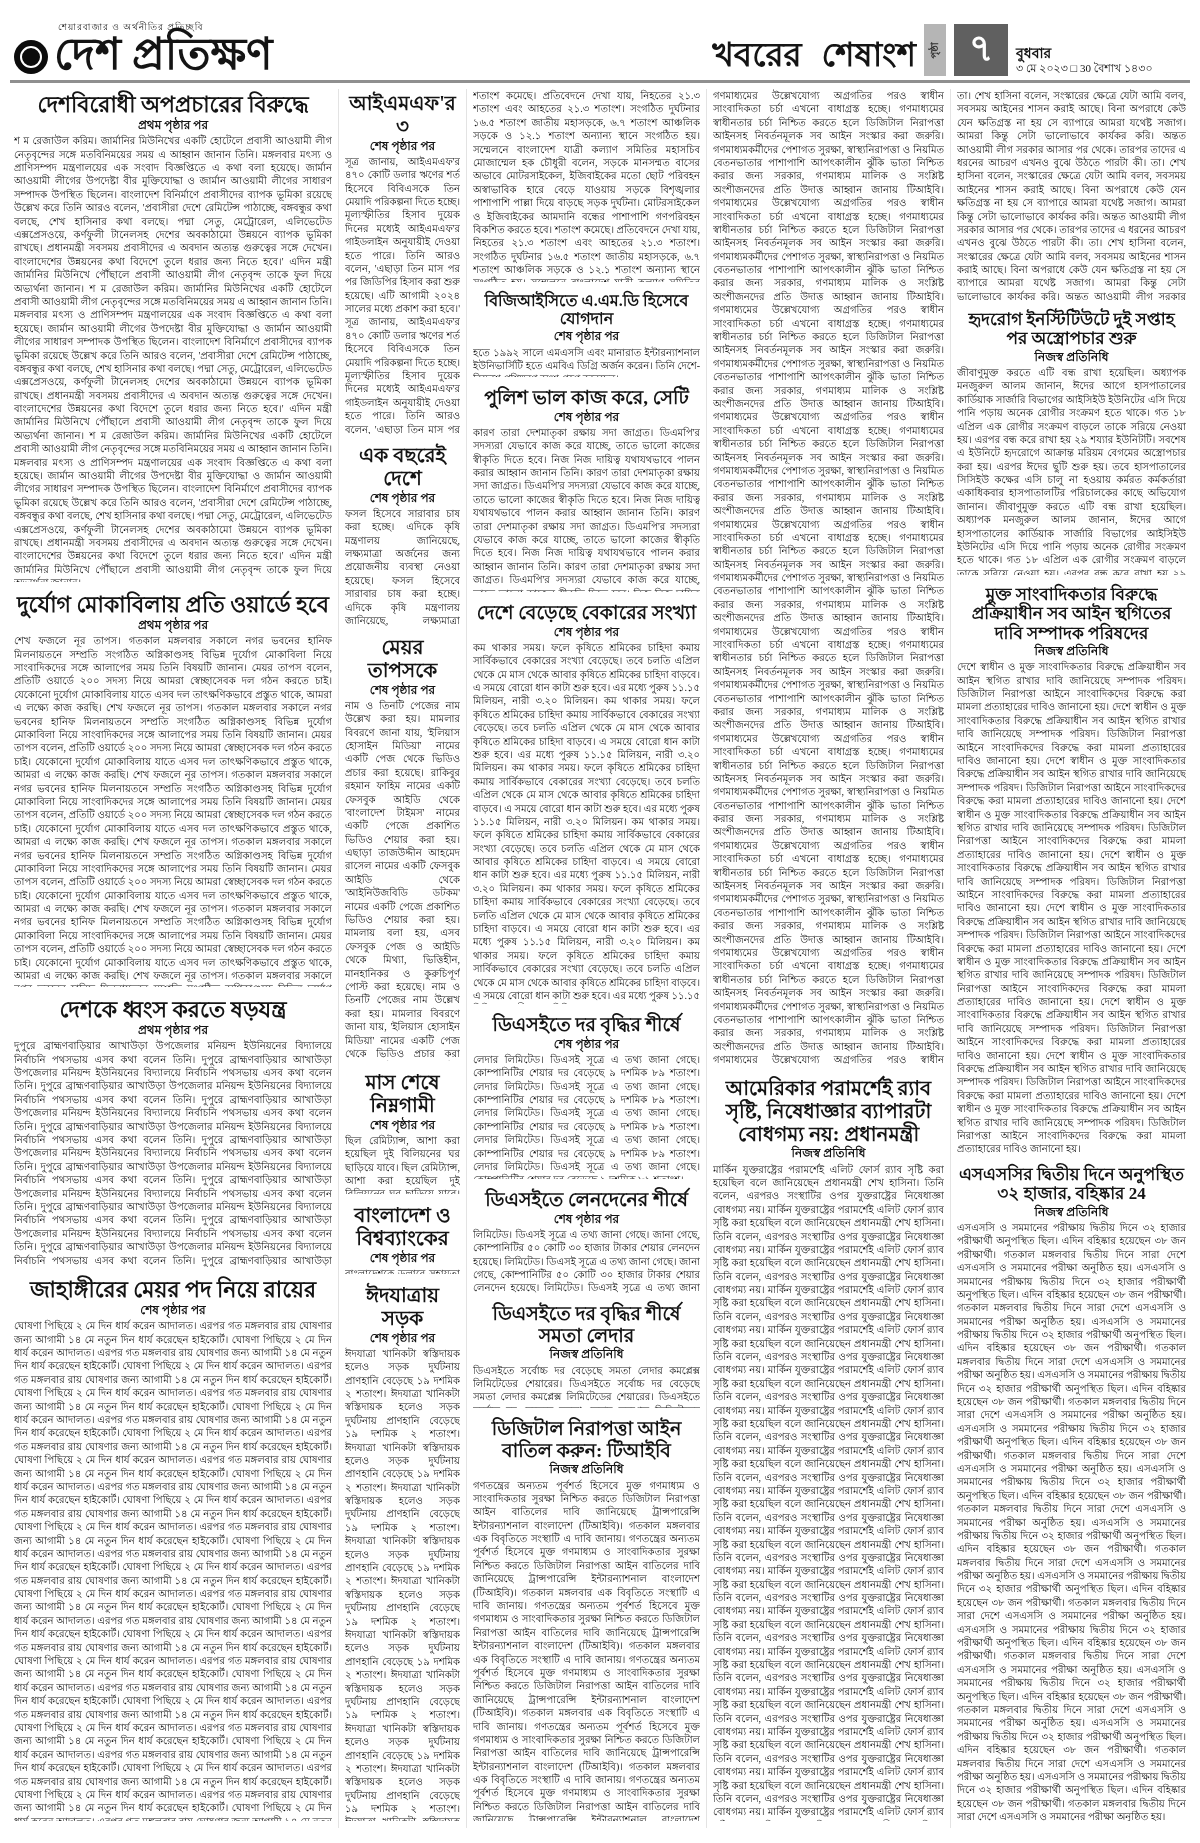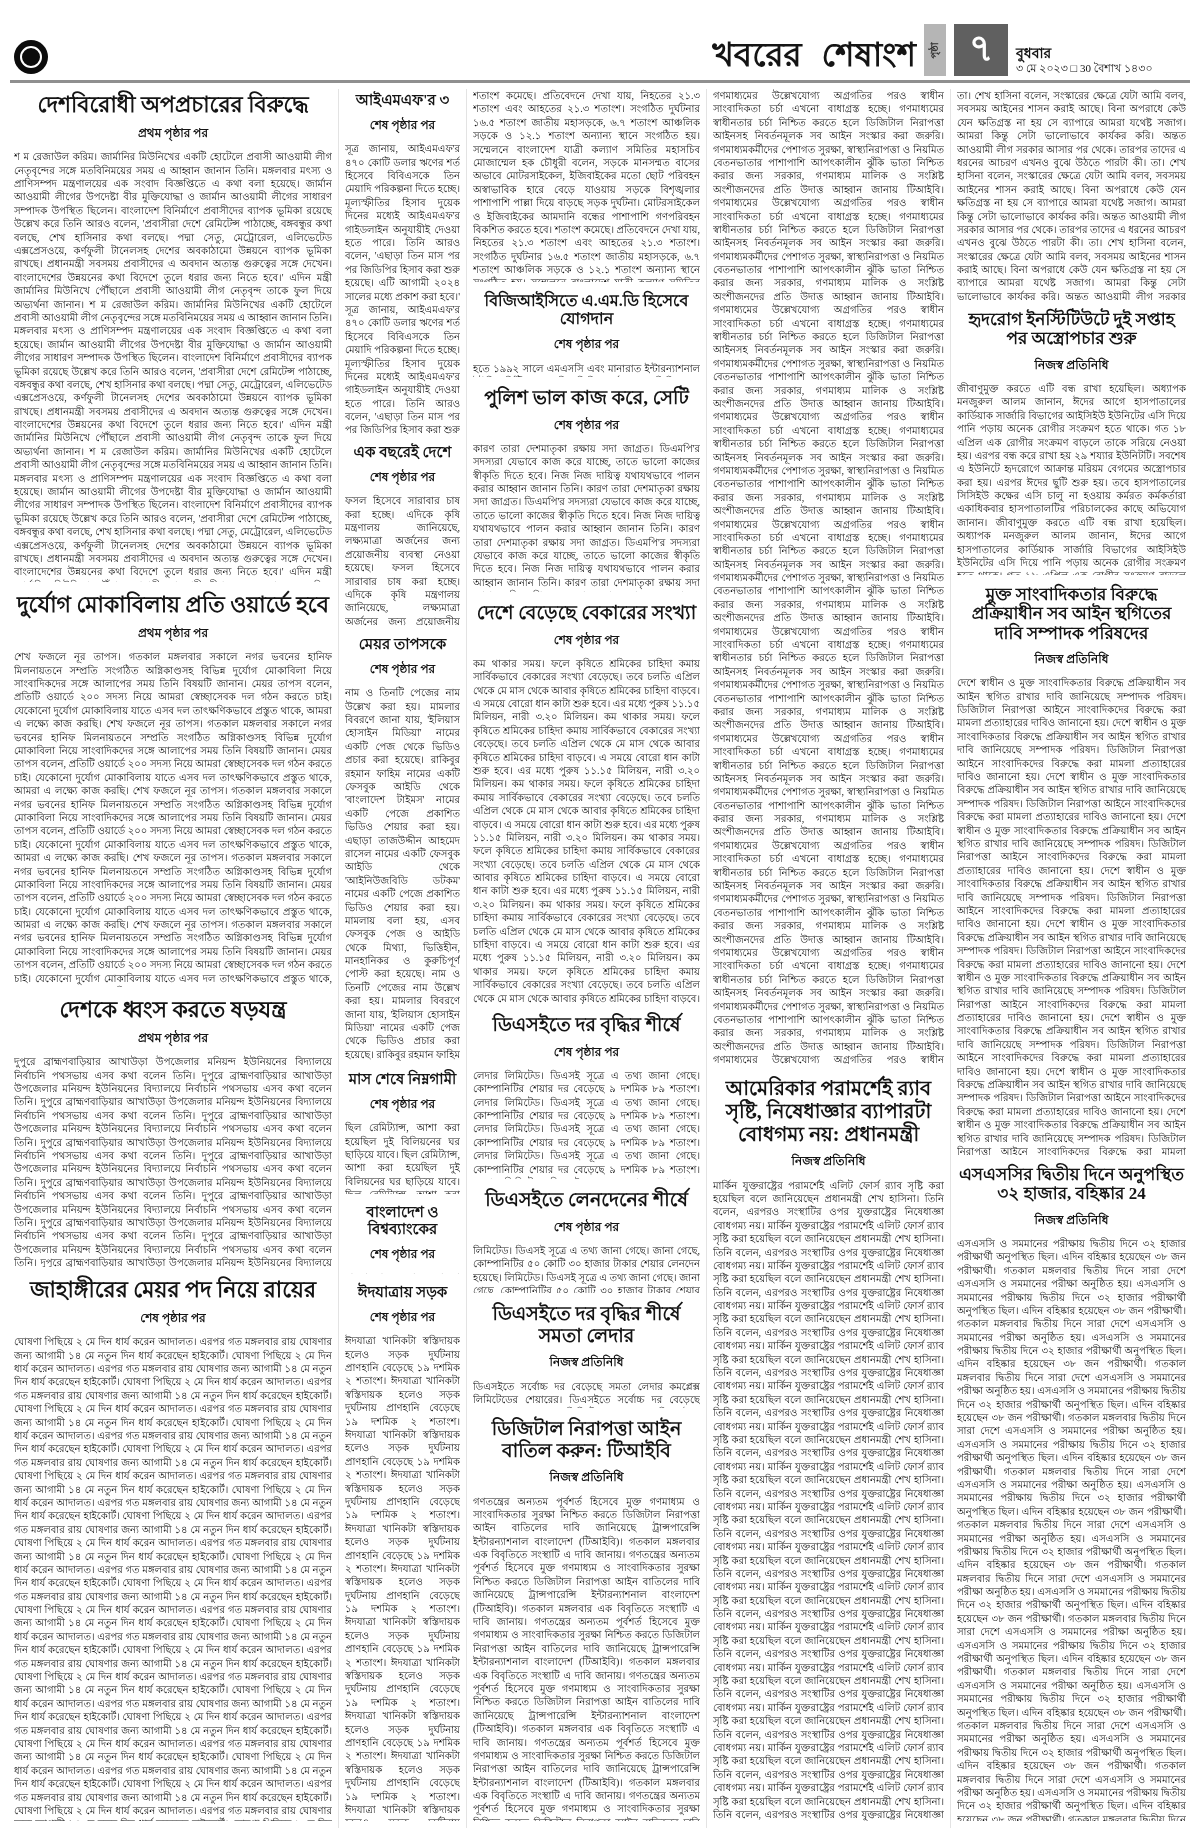--- a/index.html
+++ b/index.html
@@ -22,37 +22,41 @@
          font-size:38px;font-weight:bold;}
   .dateblk{display:flex;flex-direction:column;justify-content:flex-end;line-height:1.25;min-width:170px;}
   .weekday{font-size:14px;font-weight:bold;}
   .dateline{font-size:11px;}
   .hdr-rule{border:none;border-top:3px solid #8f8f8f;margin:0 10px;}
   
   .cols{display:flex;padding:6px 8px 0 8px;height:1745px;box-sizing:border-box;}
   .col{box-sizing:border-box;padding:0 6px;display:flex;flex-direction:column;border-left:1px solid #e3e3e3;}
   .col:first-child{border-left:none;}
   .c1{width:330px;} .c2{width:128px;} .c3{width:240px;} .c4{width:244px;} .c5{flex:1;}
-  .art{display:flex;flex-direction:column;overflow:hidden;box-sizing:border-box;padding-bottom:7px;gap:8px;}
+  .art{display:flex;flex-direction:column;overflow:hidden;box-sizing:border-box;padding-bottom:7px;}
   .grow{flex:1;}
   .hl{font-weight:bold;text-align:center;margin:3px 0 0 0;line-height:1.14;}
-  .c1 .hl{font-size:22px;} .c2 .hl{font-size:15px;} .c3 .hl{font-size:19px;}
+  .c1 .hl{font-size:22px;} .c2 .hl{font-size:20px;} .c3 .hl{font-size:19px;}
   .c4 .hl{font-size:20px;} .c5 .hl{font-size:17px;}
   .tag,.by{text-align:center;font-weight:bold;font-size:12px;margin:2px 0 2px 0;line-height:1.1;}
   .body{font-size:10px;line-height:1.34;text-align:justify;overflow:hidden;flex:1;margin:0;
         word-break:break-word;}
 </style>
 </head>
 <body>
 
 <div class="page">
 
   <div class="hdr">
     <div class="mast">
       <span class="mast-logo"></span>
+      <span class="mast-txt">
+        <span class="tagline">শেয়ারবাজার ও অর্থনীতির প্রতিচ্ছবি</span>
+        <span class="mastname">দেশ প্রতিক্ষণ</span>
+      </span>
     </div>
     <div class="hright">
       <span class="sect">খবরের শেষাংশ</span>
       <span class="pgword">
         <span>পৃষ্ঠা</span>
       </span>
       <span class="pgnum">৭</span>
       <span class="dateblk">
         <span class="weekday">বুধবার</span>
         <span class="dateline">৩ মে ২০২৩ □ 30 বৈশাখ ১৪৩০</span>

